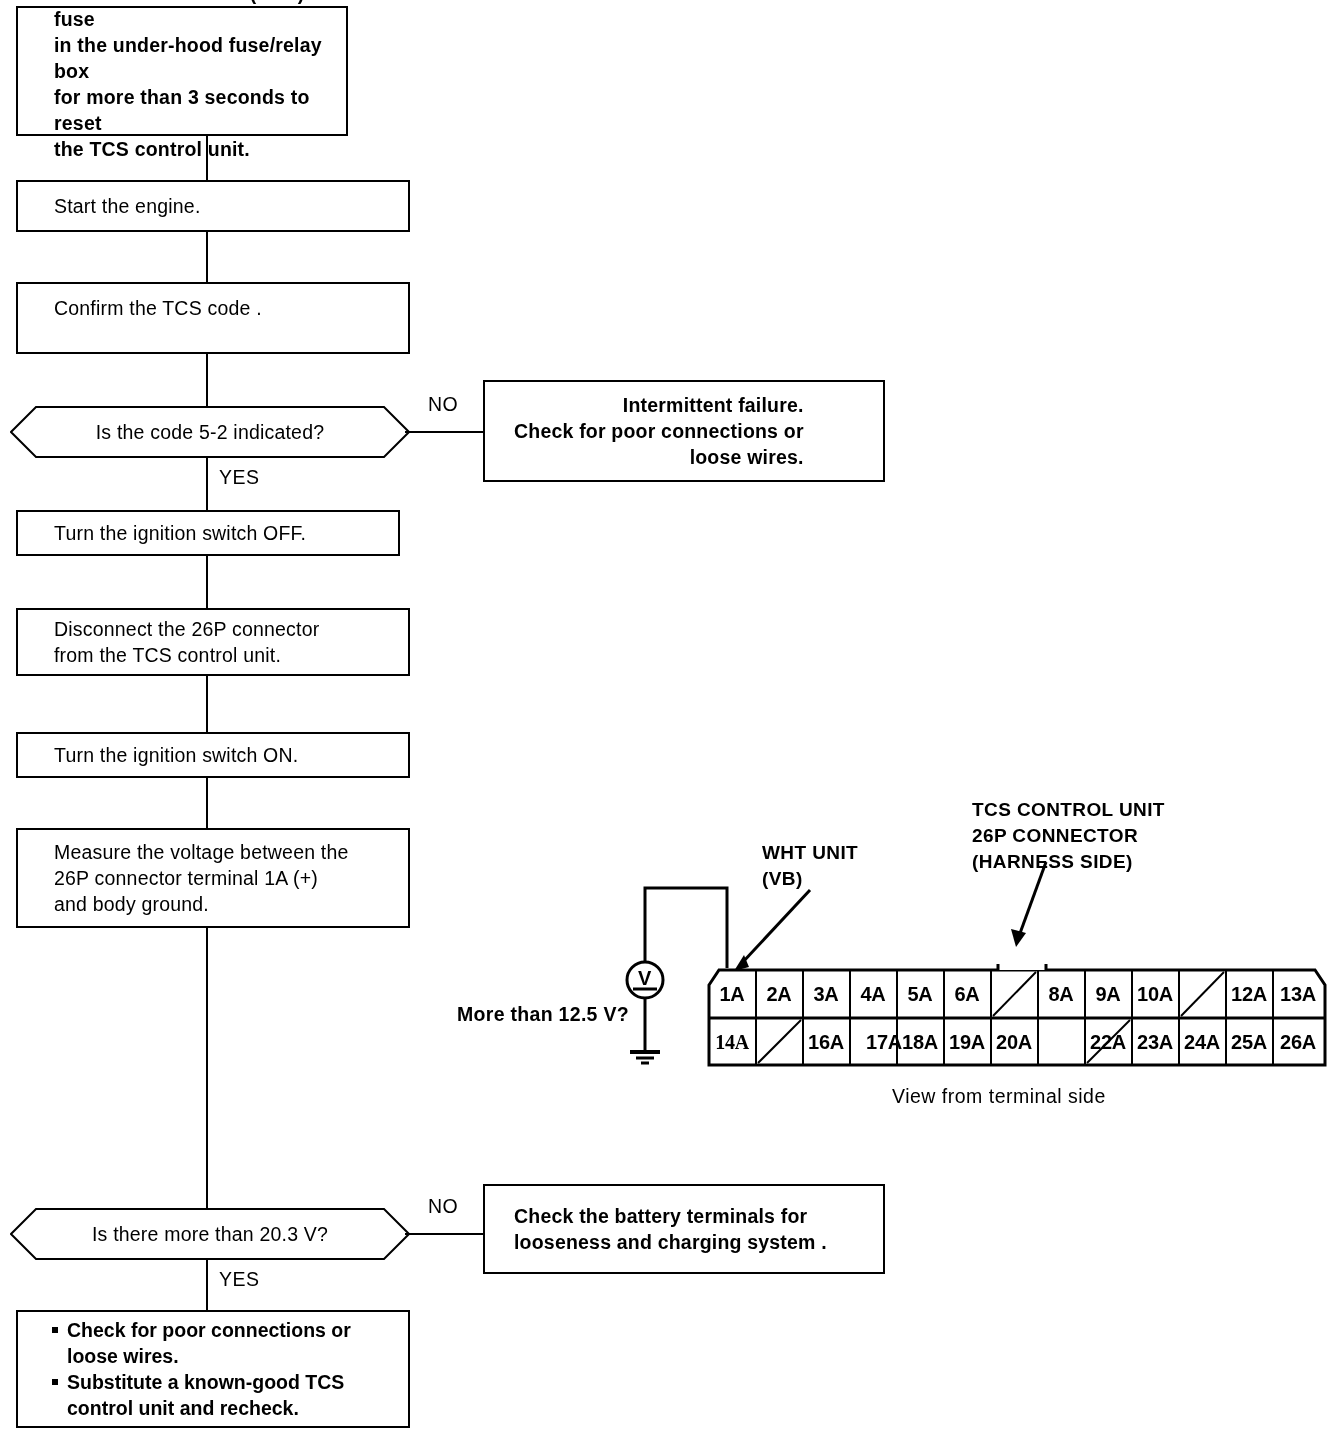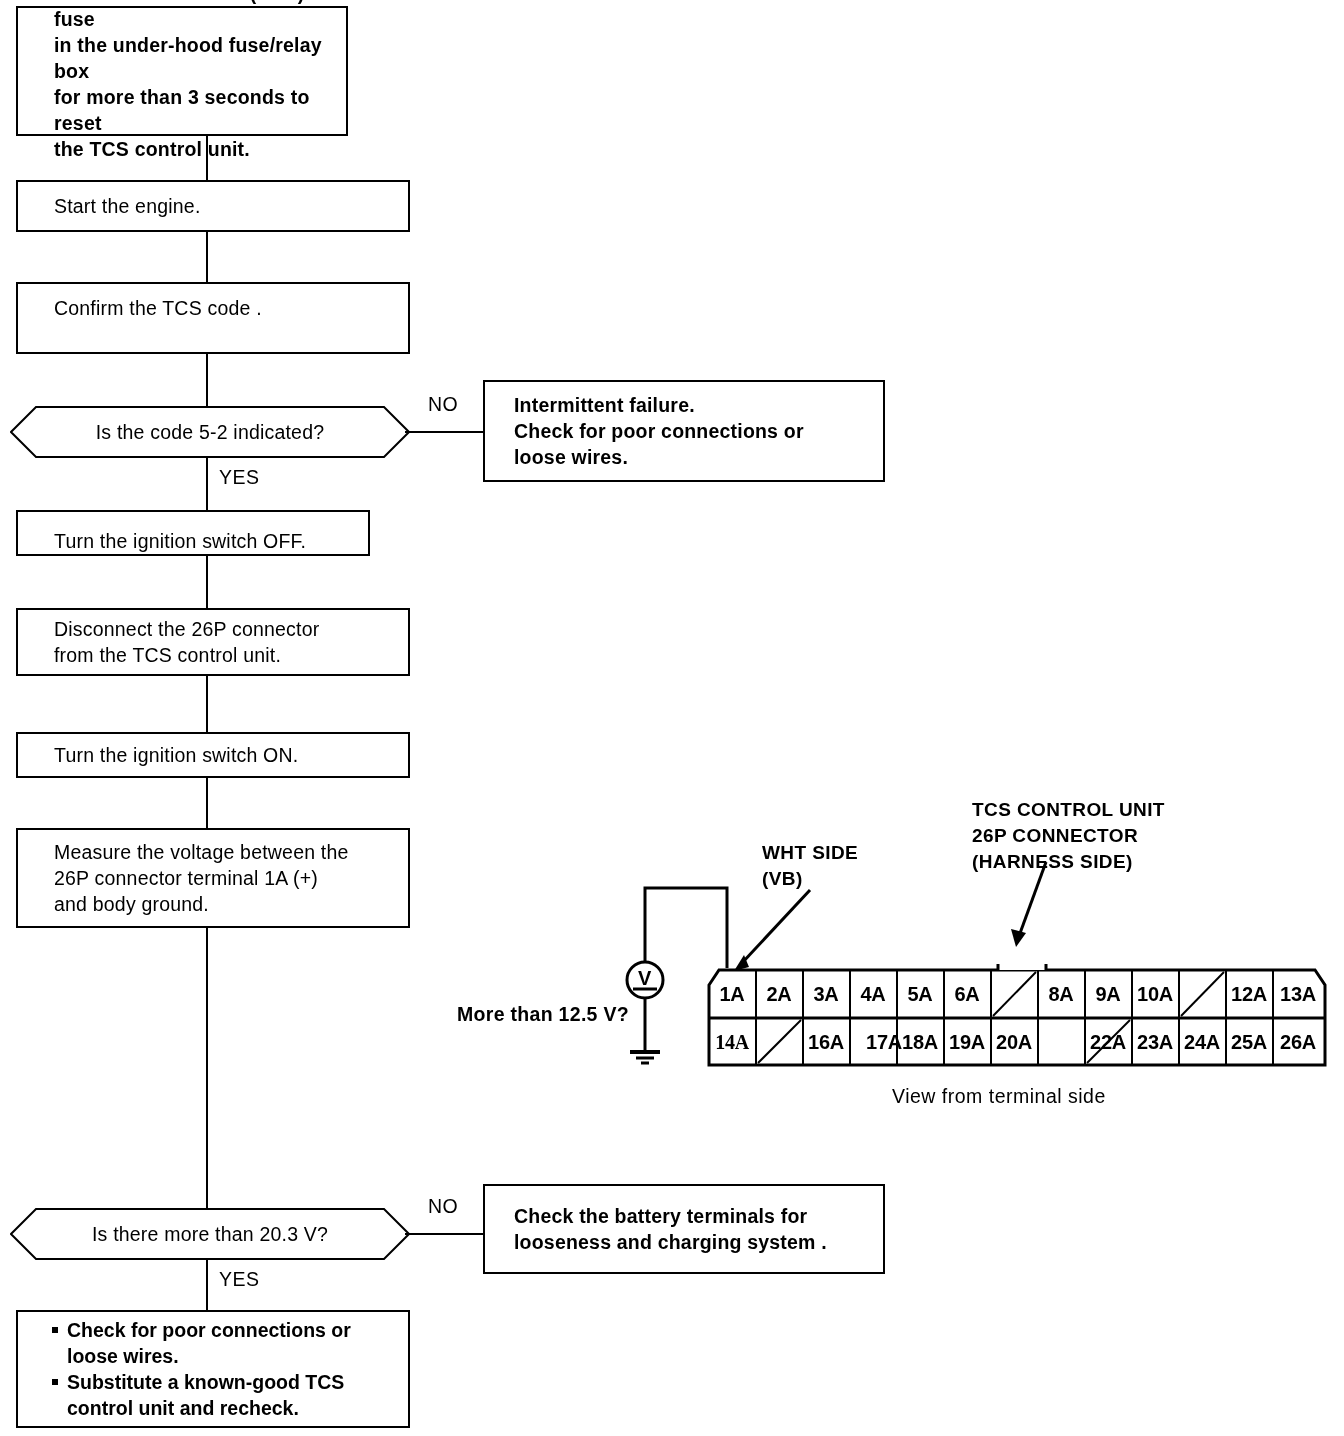--- a/index.html
+++ b/index.html
@@ -153,29 +153,29 @@
     <svg width="400" height="52" viewBox="0 0 400 52">
       <polygon points="26,1 374,1 399,26 374,51 26,51 1,26" fill="#ffffff" stroke="#000000" stroke-width="2"></polygon>
     </svg>
     <div class="hextext">Is the code 5-2 indicated?</div>
   </div>
 
   <div class="hline" style="left:405px;top:431px;width:78px;"></div>
   <div class="plainlabel" style="left:428px;top:393px;">NO</div>
 
   <div class="box bold" style="left:483px;top:380px;width:402px;height:102px;">
-    <div class="txt" style="padding-left:29px;">Intermittent failure.
+    <div class="txt" style="padding-left:29px;text-align:right;">Intermittent failure.
 Check for poor connections or
 loose wires.</div>
   </div>
 
   <div class="vline" style="left:206px;top:458px;height:52px;"></div>
   <div class="plainlabel" style="left:219px;top:466px;">YES</div>
 
-  <div class="box" style="left:16px;top:510px;width:354px;height:46px;align-items:flex-end;">
+  <div class="box" style="left:16px;top:510px;width:384px;height:46px;">
     <div class="txt">Turn the ignition switch OFF.</div>
   </div>
 
   <div class="vline" style="left:206px;top:556px;height:52px;"></div>
 
   <div class="box" style="left:16px;top:608px;width:394px;height:68px;">
     <div class="txt">Disconnect  the  26P  connector
 from the TCS control unit.</div>
   </div>
 
@@ -225,21 +225,21 @@
         <span class="bltxt">Substitute a known-good TCS
 control unit and recheck.</span>
       </div>
     </div>
   </div>
 
   <div class="capslabel" style="left:972px;top:797px;">TCS CONTROL UNIT
 26P CONNECTOR
 (HARNESS SIDE)</div>
 
-  <div class="capslabel" style="left:762px;top:840px;">WHT SIDE
+  <div class="capslabel" style="left:762px;top:840px;">WHT UNIT
 (VB)</div>
 
   <div class="boldlabel" style="left:428px;top:1003px;margin-left:29px;">More than 12.5 V?</div>
 
   <svg id="arrows" width="1344" height="1436">
 
     <line x1="1046" y1="862" x2="1019" y2="936" stroke="#000" stroke-width="3"></line>
     <polygon points="1016,947 1011,929 1026,933" fill="#000"></polygon>
 
     <line x1="810" y1="890" x2="742" y2="963" stroke="#000" stroke-width="3"></line>

